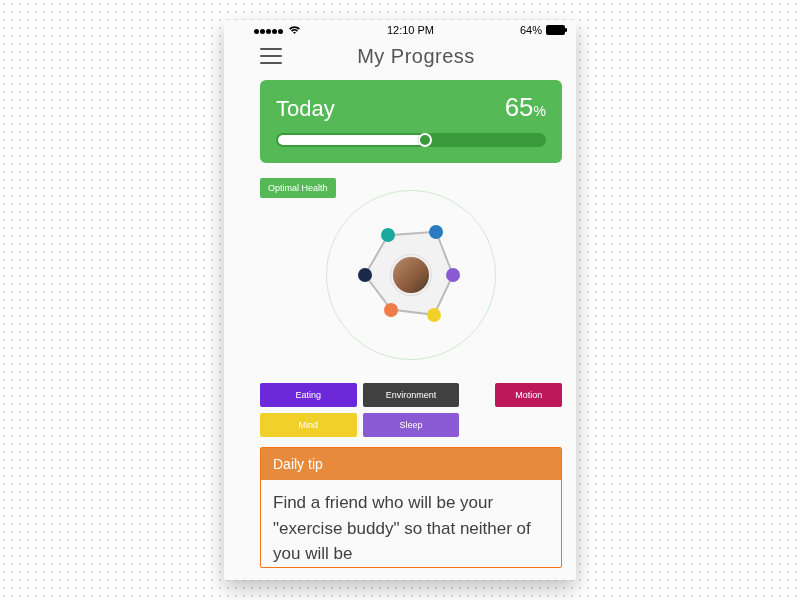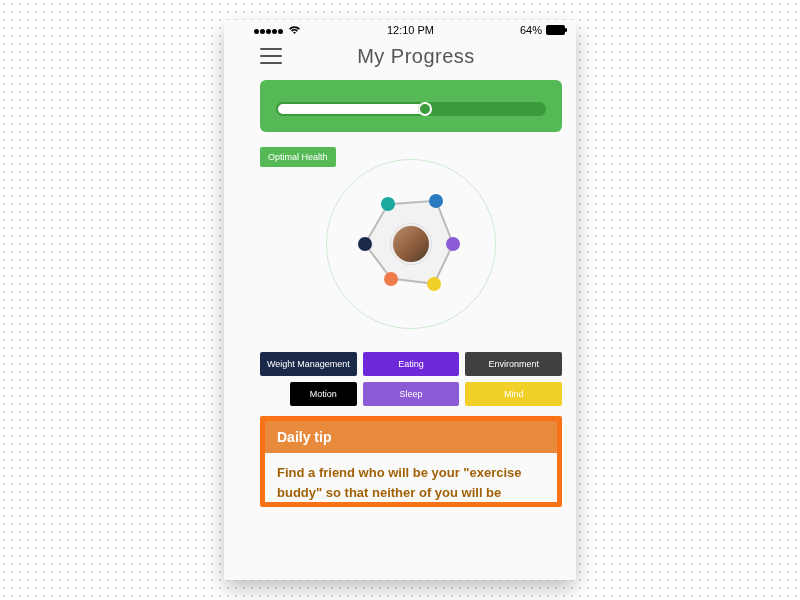--- a/index.html
+++ b/index.html
@@ -119,32 +119,31 @@
     margin-top: 8px;
   }
   .chip {
     color:#fff; font-size:9px; text-align:center;
     padding:7px 2px; border-radius:2px; cursor:pointer;
     white-space: nowrap; overflow:hidden;
   }
 
   .tip-card {
     margin-top:10px;
-    border:5px solid #f97316;
+    border:1px solid #f97316;
     border-radius:2px;
     overflow:hidden;
-    font-weight:bold;
   }
   .tip-head {
     background:#e88a3c; color:#fff; font-size:14px;
     padding:8px 12px;
   }
   .tip-body {
     padding:10px 12px 0 12px;
-    font-size:13px; color:#a16207; line-height:1.5;
+    font-size:17px; color:#404040; line-height:1.5;
   }
 </style>
 </head>
 <body>
 
 <div class="phone">
 
   <div class="statusbar">
     <div class="sb-left">
       <span class="dots"><span></span><span></span><span></span><span></span><span></span></span>
@@ -171,20 +170,26 @@
         <span></span>
         <span></span>
         <span></span>
       </div>
     <div class="title">My Progress</div>
   </div>
 
   <div class="content">
 
     <div class="today-card">
+      <div class="today-row">
+        <div class="today-label">Today</div>
+        <div class="today-pct">
+          <span>65</span><small>%</small>
+        </div>
+      </div>
       <div class="progress-track">
         <div class="progress-fill" id="pfill" style="width: calc(55% - 2px);"></div>
         <div class="progress-knob" id="pknob" style="left: 55%;"></div>
       </div>
     </div>
 
     <div class="radar-wrap">
       <div class="opt-label">Optimal Health</div>
       <div class="radar">
         <div class="big-circle"></div>
@@ -197,26 +202,25 @@
             <div class="node" style="left: 62px; top: 45.1628px; background: rgb(26, 169, 156);"></div>
             <div class="node" style="left: 110px; top: 41.6987px; background: rgb(42, 123, 191);"></div>
             <div class="node" style="left: 127px; top: 85px; background: rgb(138, 91, 212);"></div>
             <div class="node" style="left: 108px; top: 124.837px; background: rgb(242, 208, 42);"></div>
             <div class="node" style="left: 65px; top: 119.641px; background: rgb(239, 122, 74);"></div>
           </div>
       </div>
     </div>
 
     <div class="chips" id="chips">
-        <div class="chip" style="background: rgb(27, 42, 74);">Weight Management</div>
         <div class="chip" style="background: #6d28d9;">Eating</div>
         <div class="chip" style="background: #404040;">Environment</div>
-        <div class="chip" style="background: #000000; margin-left: 30px;">Motion</div>
+        <div class="chip" style="background: #be185d; margin-left: 30px;">Motion</div>
+        <div class="chip" style="background: rgb(242, 208, 42);">Mind</div>
         <div class="chip" style="background: rgb(138, 91, 212);">Sleep</div>
-        <div class="chip" style="background: rgb(242, 208, 42);">Mind</div>
       </div>
 
     <div class="tip-card">
       <div class="tip-head">Daily tip</div>
       <div class="tip-body">Find a friend who will be your "exercise buddy" so that neither of you will be</div>
     </div>
 
   </div>
 </div>
 

